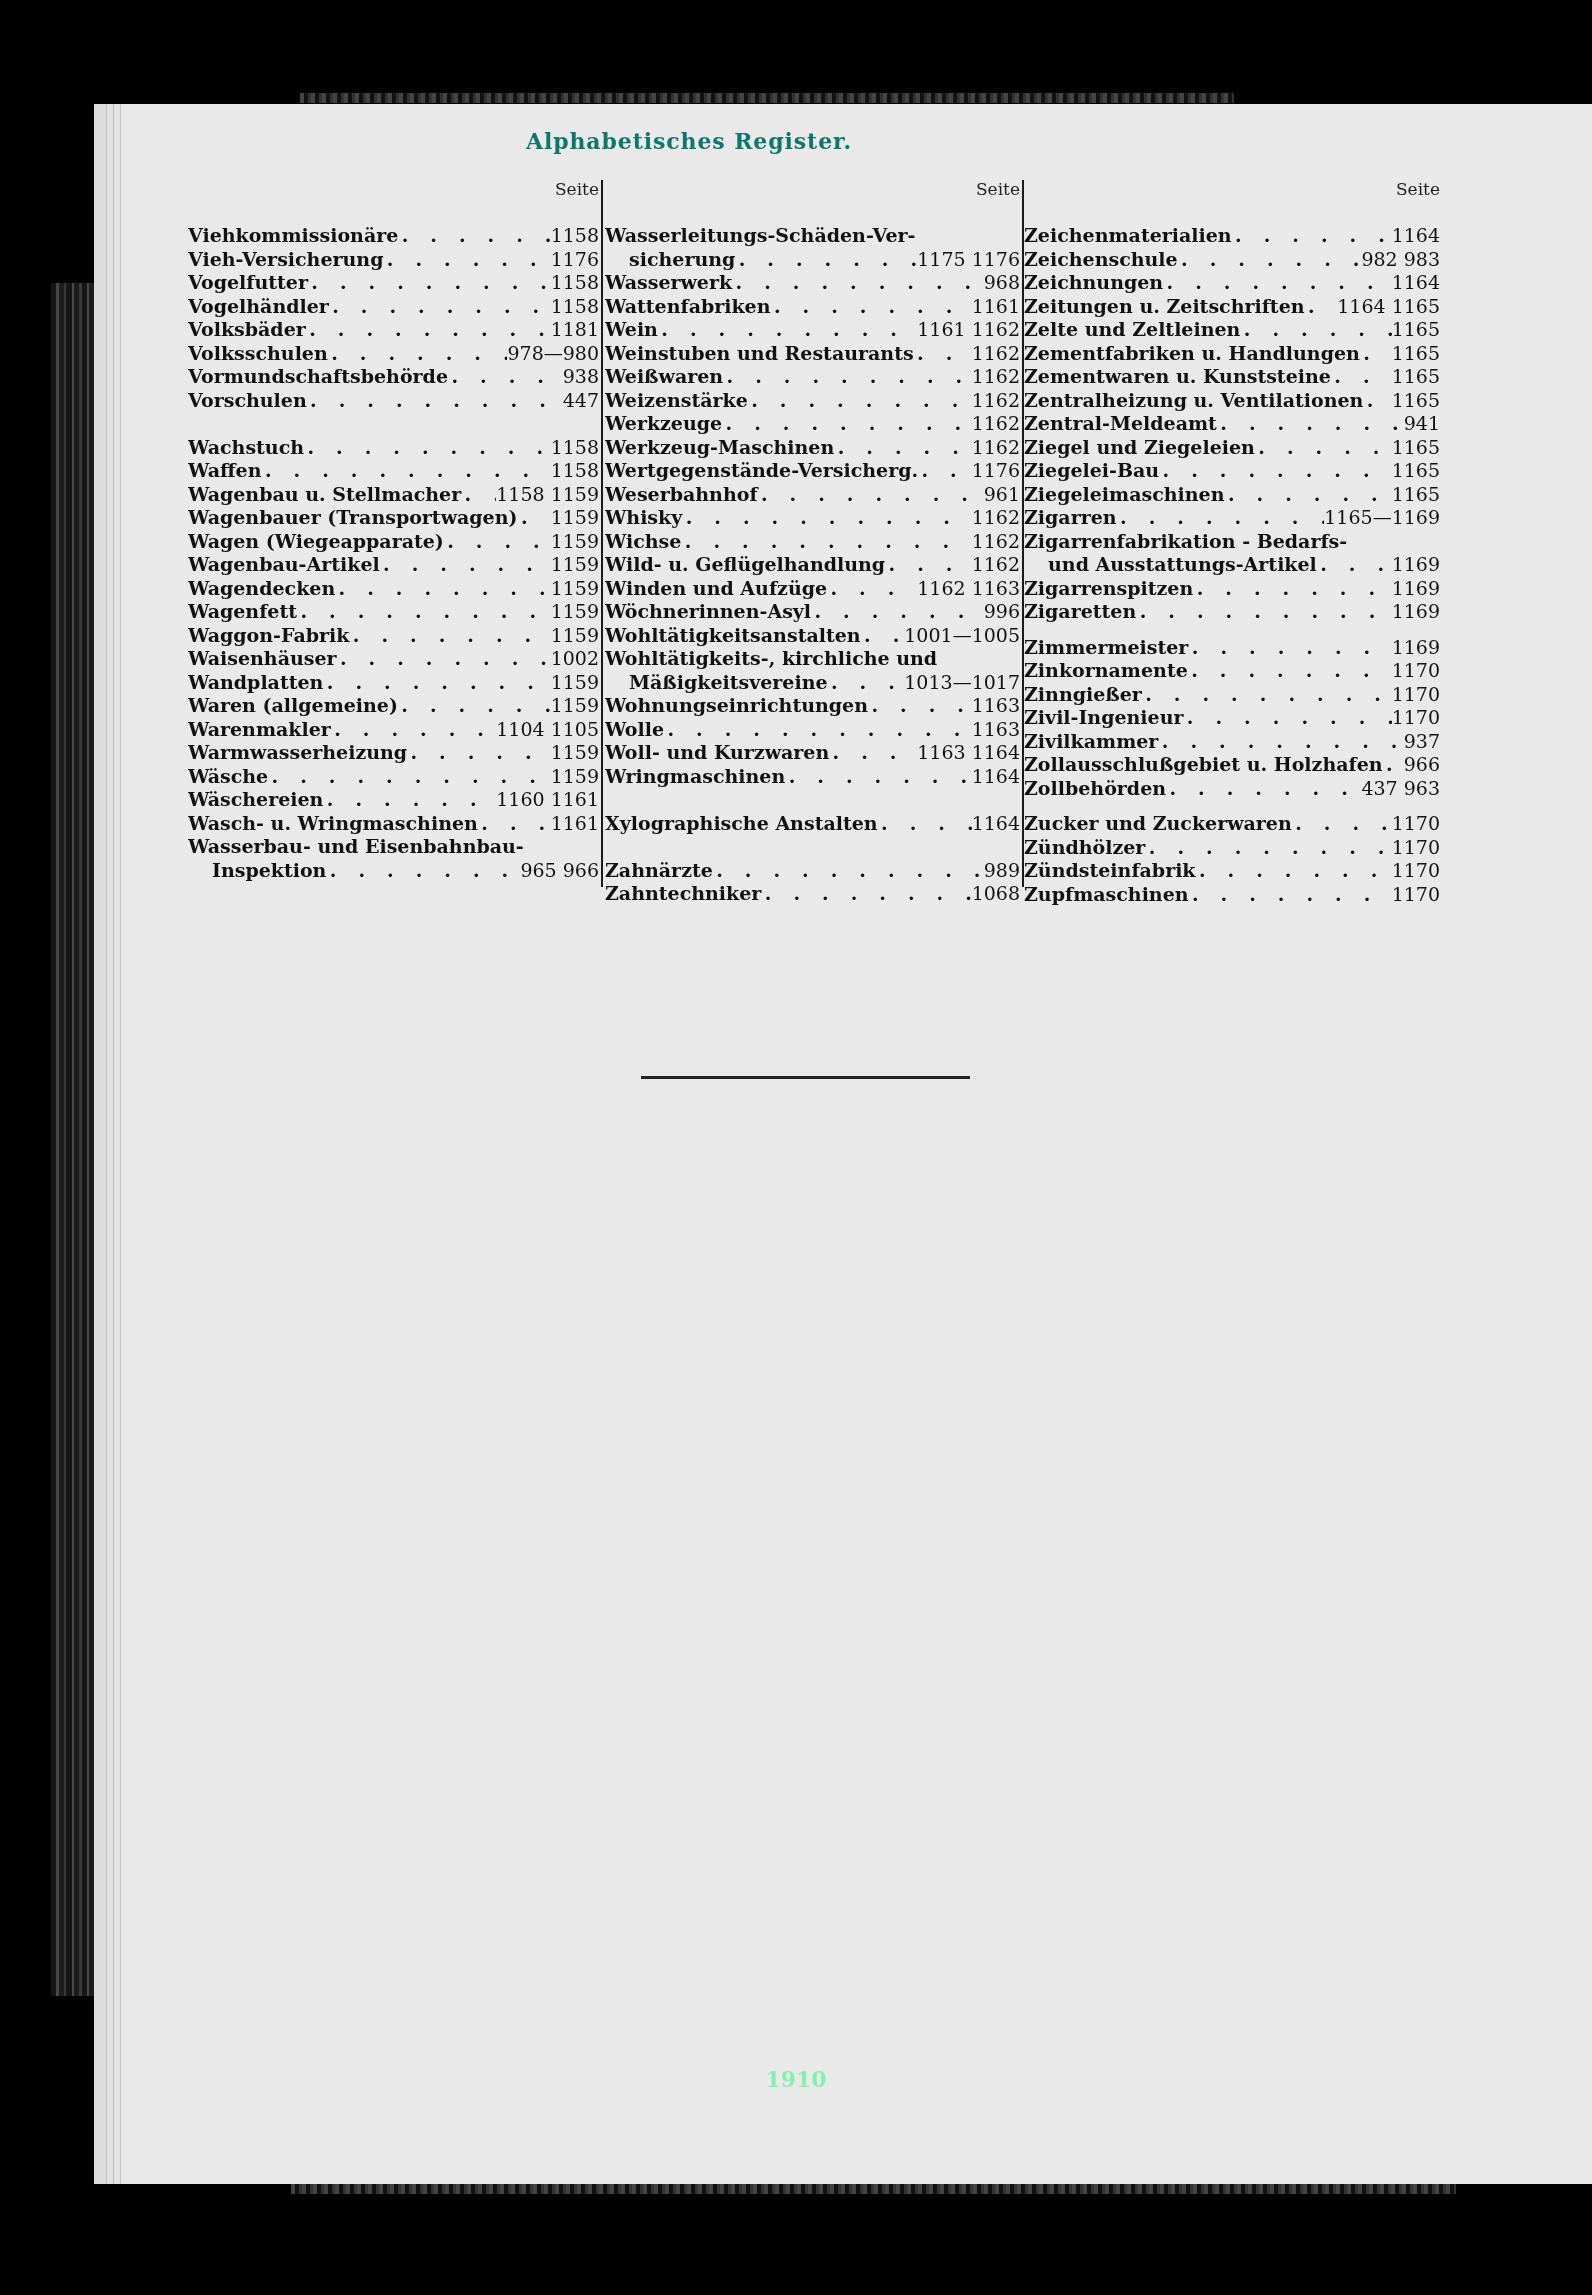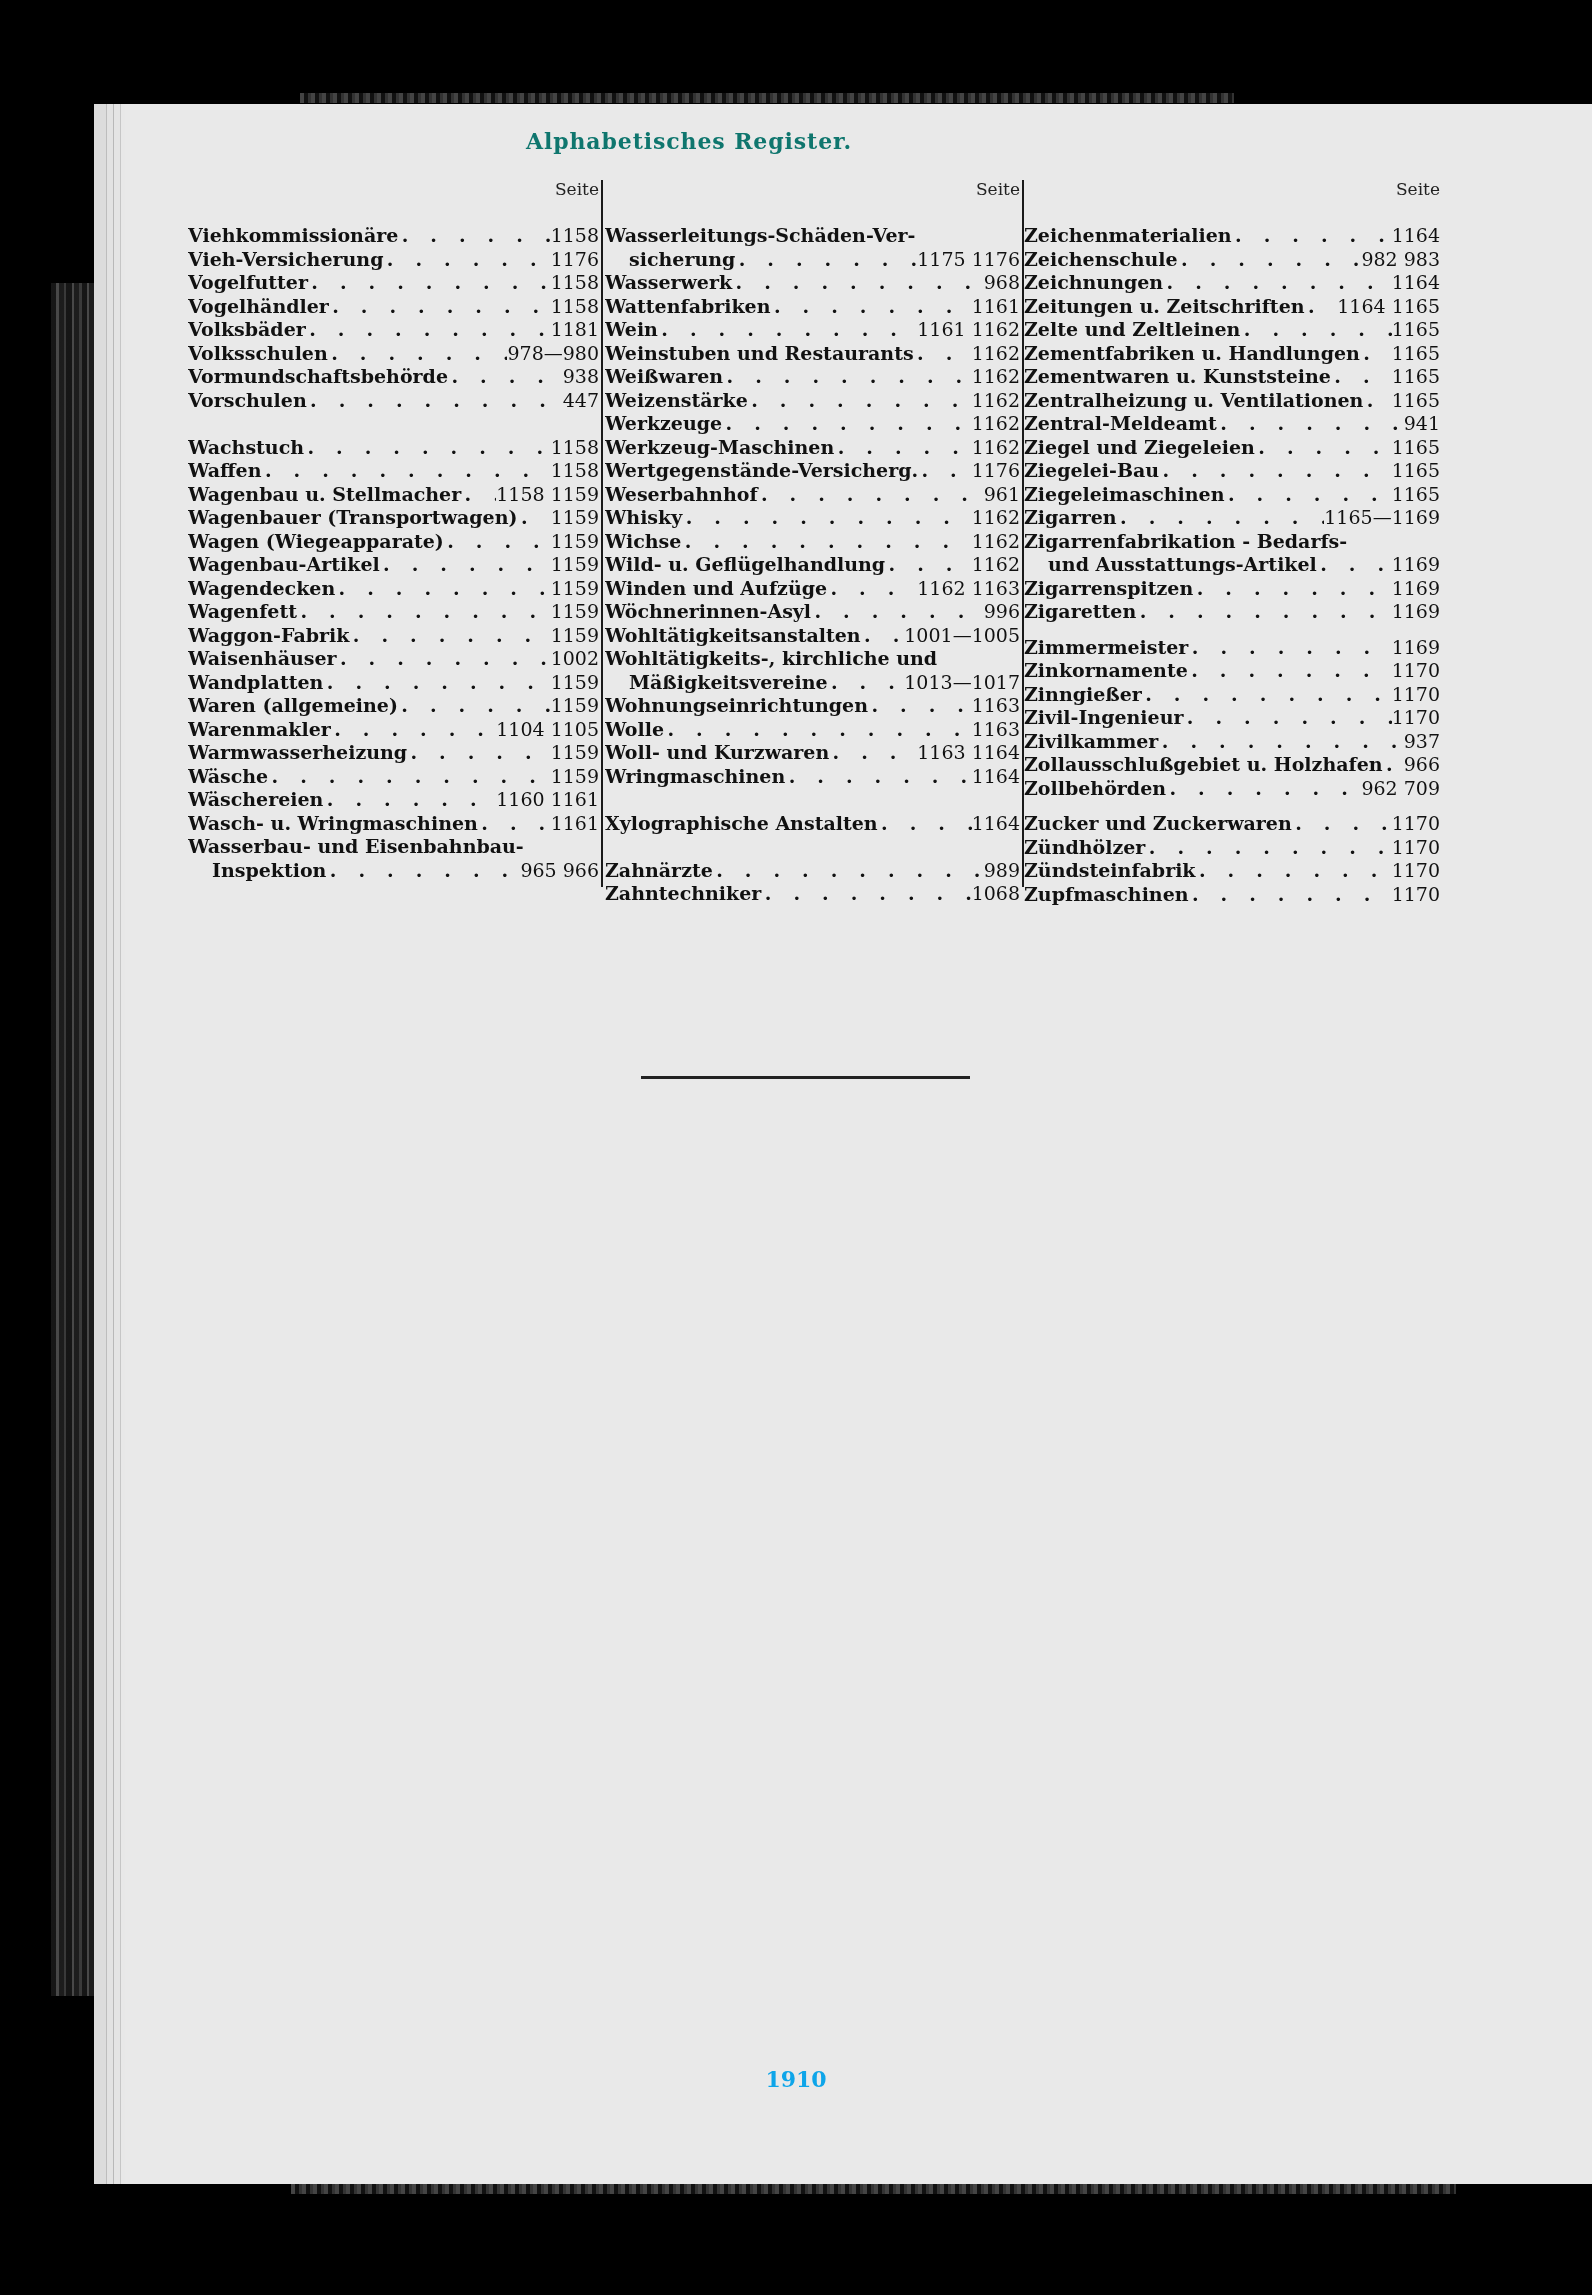--- a/index.html
+++ b/index.html
@@ -64,21 +64,21 @@
   }
   .row.nopage .dots::before { content: ""; }
   .gap { height: 23.5px; }
   .gap-half { height: 12px; }
 
   .rule {
     position: absolute; left: 641px; top: 1076px; width: 329px; height: 2.6px; background: #222;
   }
   .page-number {
     position: absolute; left: 0; width: 1592px; top: 2066px; text-align: center;
-    font-size: 22px; font-weight: bold; color: #0ea5e9;
+    font-size: 22px; font-weight: bold; color: #86efac;
   }
 </style>
 </head>
 <body>
 
 <div class="edge-strip"></div>
 <div class="bleed-top"></div>
 
 <div class="page">
   <div class="page-leaves"></div>
@@ -490,21 +490,21 @@
         <span class="page-ref">937</span>
       </div>
       <div class="row">
         <span class="term">Zollausschlußgebiet u. Holzhafen</span>
         <span class="dots"></span>
         <span class="page-ref">966</span>
       </div>
       <div class="row">
         <span class="term">Zollbehörden</span>
         <span class="dots"></span>
-        <span class="page-ref">962 709</span>
+        <span class="page-ref">437 963</span>
       </div>
       <div class="gap-half"></div>
       <div class="row">
         <span class="term">Zucker und Zuckerwaren</span>
         <span class="dots"></span>
         <span class="page-ref">1170</span>
       </div>
       <div class="row">
         <span class="term">Zündhölzer</span>
         <span class="dots"></span>

